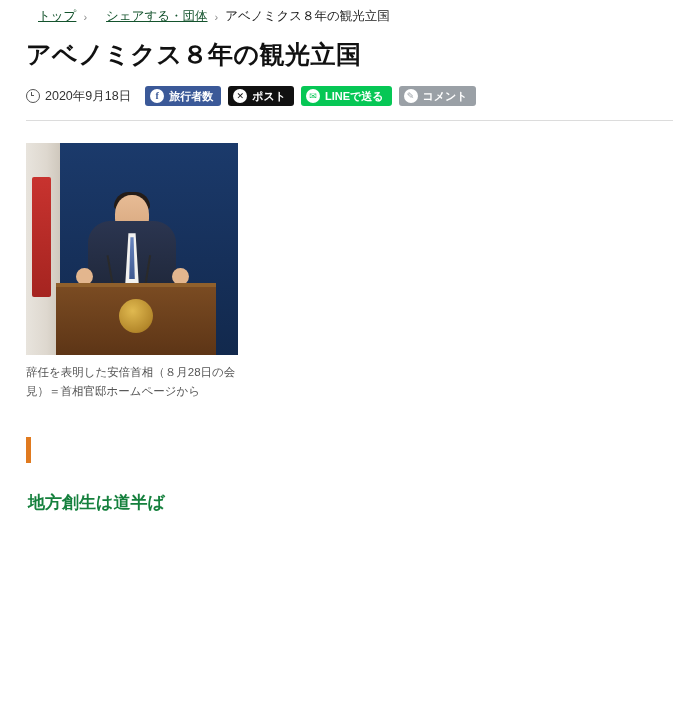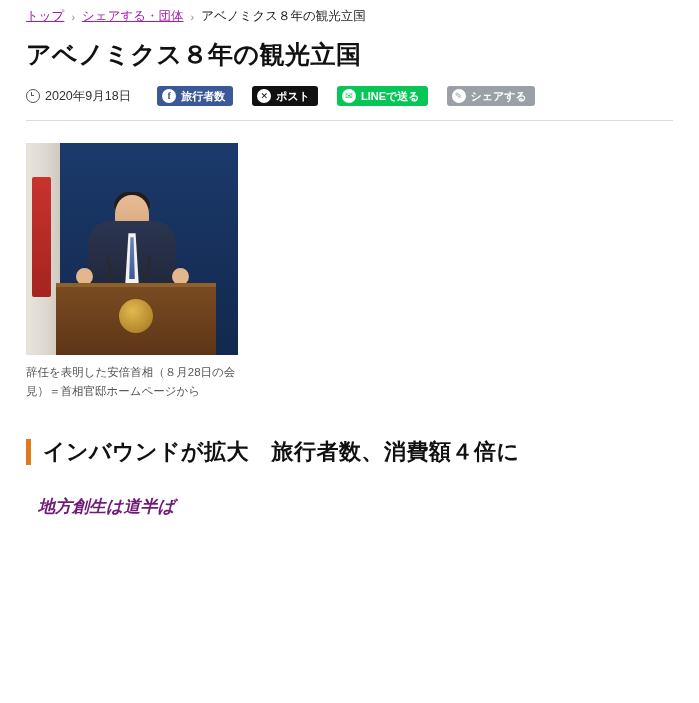--- a/index.html
+++ b/index.html
@@ -24,22 +24,23 @@
   .breadcrumb {
     padding: 8px 26px 0 26px;
     font-size: 12.5px;
     color: #333;
     display: flex;
     align-items: center;
     flex-wrap: nowrap;
     white-space: nowrap;
   }
   .breadcrumb a {
-    color: #a21caf;
+    color: #14532d;
     text-decoration: underline;
+    margin-left: 12px;
   }
   .breadcrumb .sep {
     margin: 0 7px;
     color: #888;
     font-size: 11px;
     text-decoration: none;
   }
   .breadcrumb .current {
     color: #1a1a1a;
     text-decoration: none;
@@ -52,21 +53,21 @@
     letter-spacing: 0.5px;
     color: #111;
     line-height: 1.25;
   }
   
   .meta-row {
     margin: 16px 26px 0 26px;
     display: flex;
     align-items: center;
     flex-wrap: nowrap;
-    gap: 12px;
+    gap: 0;
   }
   .pubdate {
     font-size: 12.5px;
     color: #333;
     display: flex;
     align-items: center;
     margin-right: 14px;
     white-space: nowrap;
   }
   .clock-icon {
@@ -260,25 +261,24 @@
     margin-right: 12px;
     flex: none;
   }
   .section-head .txt {
     font-size: 22px;
     font-weight: bold;
     color: #111;
     letter-spacing: 0.5px;
   }
   .sub-head {
-    margin: 28px 26px 0 38px;
+    margin: 28px 26px 0 28px;
     font-size: 17px;
     font-weight: bold;
-    color: #701a75;
-    font-style: italic;
+    color: #15803d;
   }
   .body-text {
     margin: 20px 26px 0 26px;
     font-size: 14.5px;
     line-height: 2.0;
     color: #1a1a1a;
     text-align: justify;
     text-indent: 1em;
   }
 </style>
@@ -313,21 +313,21 @@
       <span>ポスト</span>
     </span>
 
     <span class="share-btn btn-line">
       <span class="glyph">✉</span>
       <span>LINEで送る</span>
     </span>
 
     <span class="share-btn btn-comment">
       <span class="glyph">✎</span>
-      <span>シェアする</span>
+      <span>コメント</span>
     </span>
   </div>
 
   <div class="divider"></div>
 
   <figure class="figure">
     <div class="photo">
       <div class="backdrop"></div>
       <div class="curtain-left"></div>
       <div class="flag-red"></div>
@@ -341,19 +341,18 @@
       <div class="hand-r"></div>
       <div class="mic1"></div>
       <div class="mic2"></div>
       <div class="podium"></div>
     </div>
     <figcaption class="caption">辞任を表明した安倍首相（８月28日の会見）＝首相官邸ホームページから</figcaption>
   </figure>
 
   <div class="section-head">
     <span class="bar"></span>
-    <span class="txt">インバウンドが拡大　旅行者数、消費額４倍に</span>
   </div>
 
   <h3 class="sub-head">地方創生は道半ば</h3>
 
 
 </div>
 
 </body></html>

